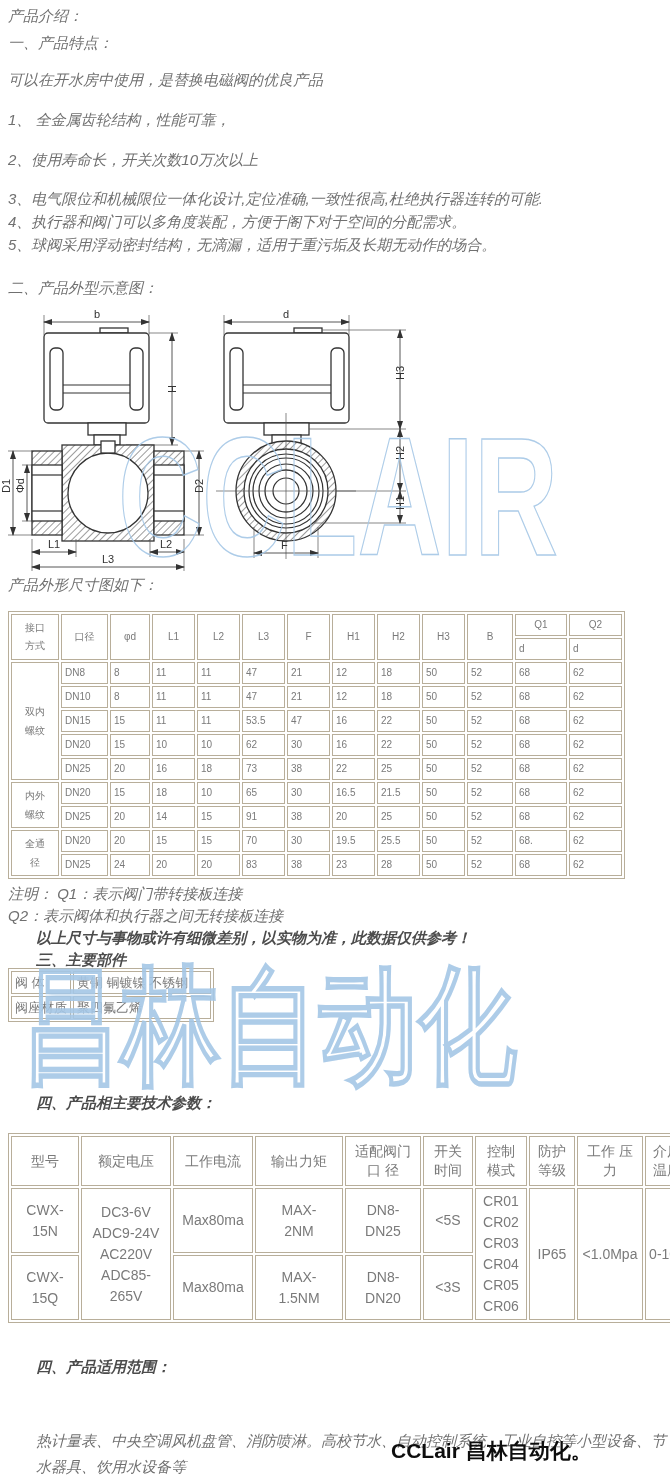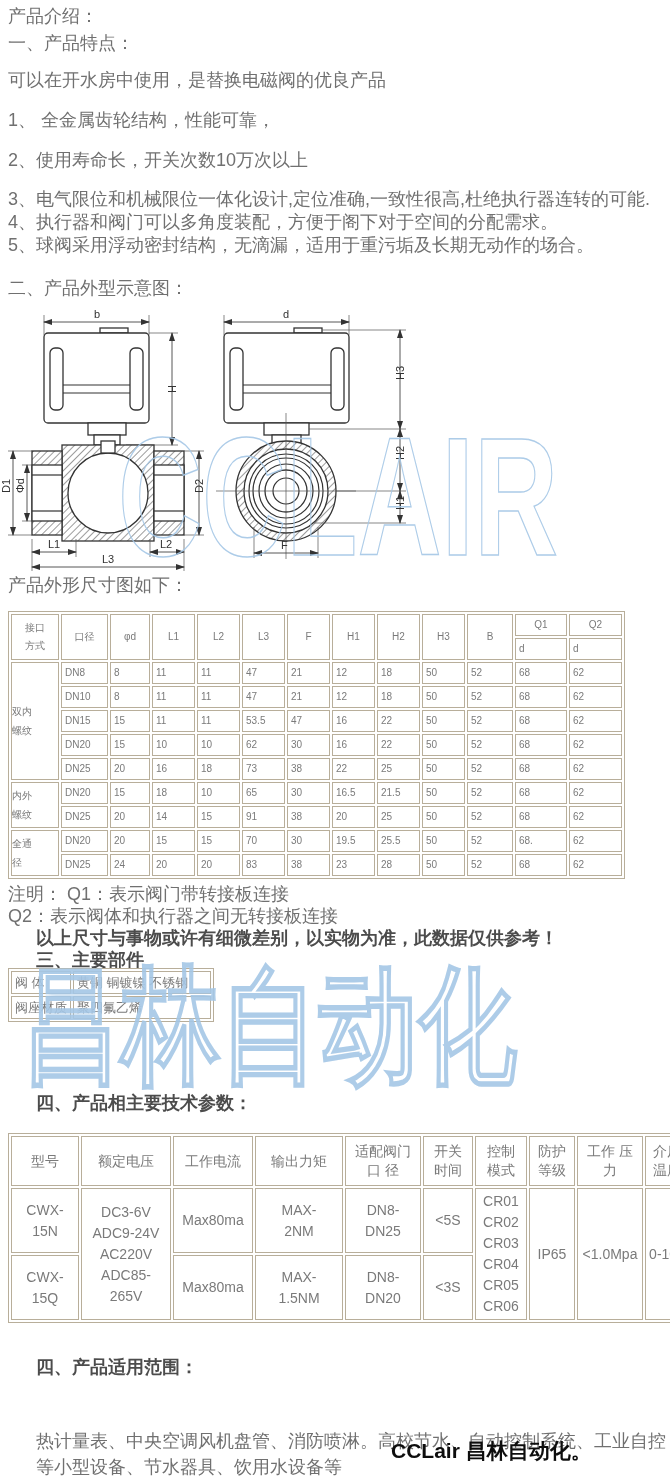--- a/index.html
+++ b/index.html
@@ -1,27 +1,27 @@
 <!DOCTYPE html>
 <html><head>
 <meta charset="utf-8">
 <style>
   html,body{margin:0;padding:0;background:#fff;}
   .page{position:relative;width:670px;height:1480px;background:#fff;overflow:hidden;
         font-family:"Liberation Sans","DejaVu Sans",sans-serif;color:#707070;}
-  .tline{position:absolute;left:8px;font-size:18px;line-height:20px;white-space:nowrap;}
+  .tline{position:absolute;left:8px;font-size:15px;line-height:20px;white-space:nowrap;font-style:italic;}
   .bold{font-weight:bold;color:#4c4c4c;margin-left:28px;}
   .wrap{white-space:normal;width:632px;line-height:26px;margin-left:28px;}
   
   table{border-collapse:separate;border-spacing:2px;background:#fff;border:1px solid #b8ae9a;table-layout:fixed;}
   td,th{border:1px solid #b8ae9a;font-weight:normal;color:#7a7a7a;overflow:hidden;}
   #dim-table{position:absolute;left:8px;top:611px;width:597px;font-size:10px;}
   #dim-table th{text-align:center;line-height:18px;padding:1px 2px;}
   #dim-table td{text-align:left;line-height:20px;height:20px;padding:0 0 0 3px;}
-  #dim-table td.grp{text-align:left;line-height:19px;padding:0;}
+  #dim-table td.grp{text-align:center;line-height:19px;padding:0;}
   #parts-table{position:absolute;left:8px;top:968px;width:200px;font-size:13px;}
   #parts-table td{height:21px;line-height:21px;padding:0 0 0 3px;white-space:nowrap;}
   #params-table{position:absolute;left:8px;top:1133px;width:654px;font-size:14px;}
   #params-table th{text-align:center;line-height:19px;padding:5px 1px;}
   #params-table td{text-align:center;line-height:21px;padding:2px 1px;}
   .svg-abs{position:absolute;pointer-events:none;}
   .brand{position:absolute;left:391px;top:1437px;font-size:21px;font-weight:bold;color:#0d0d0d;white-space:nowrap;}
   
   .ln{stroke:#333;stroke-width:1.3;fill:#fff;}
   .lnf{stroke:#333;stroke-width:1.2;fill:none;}

